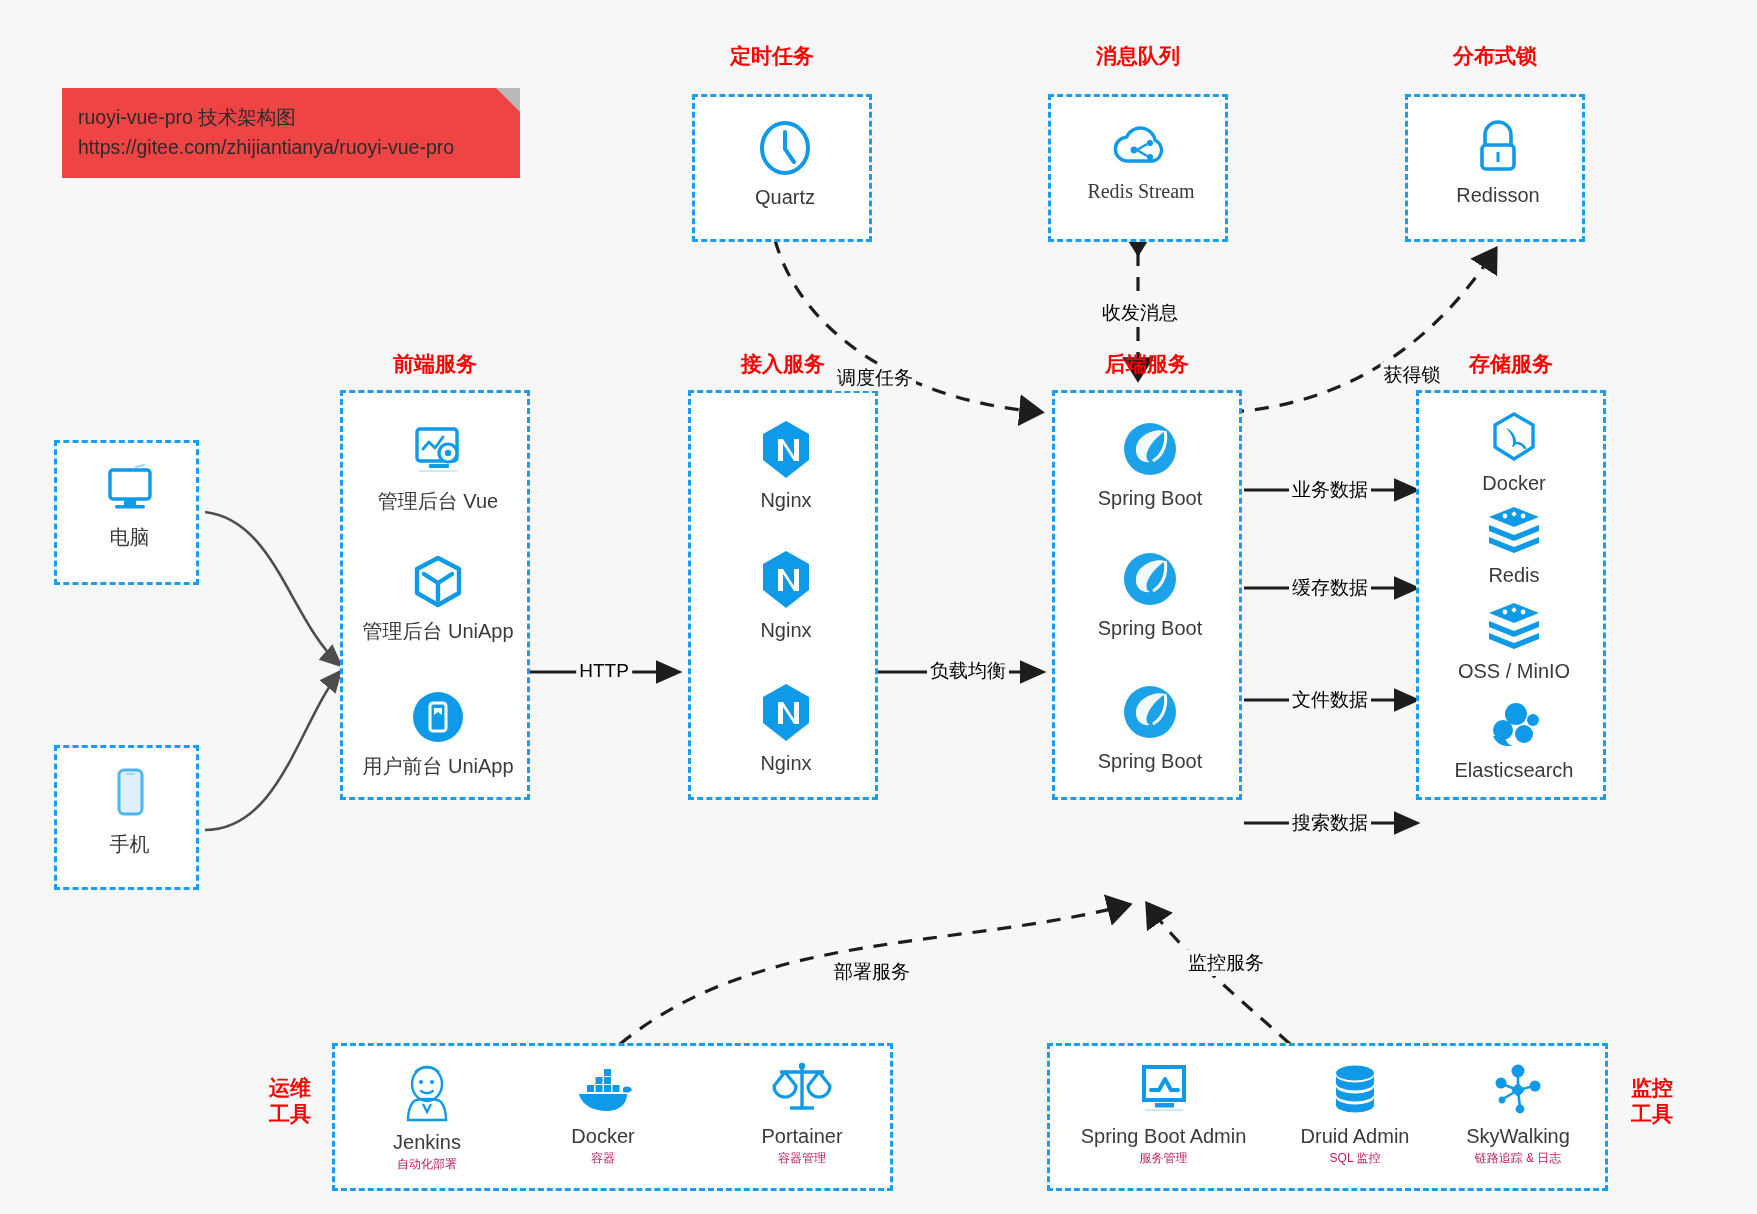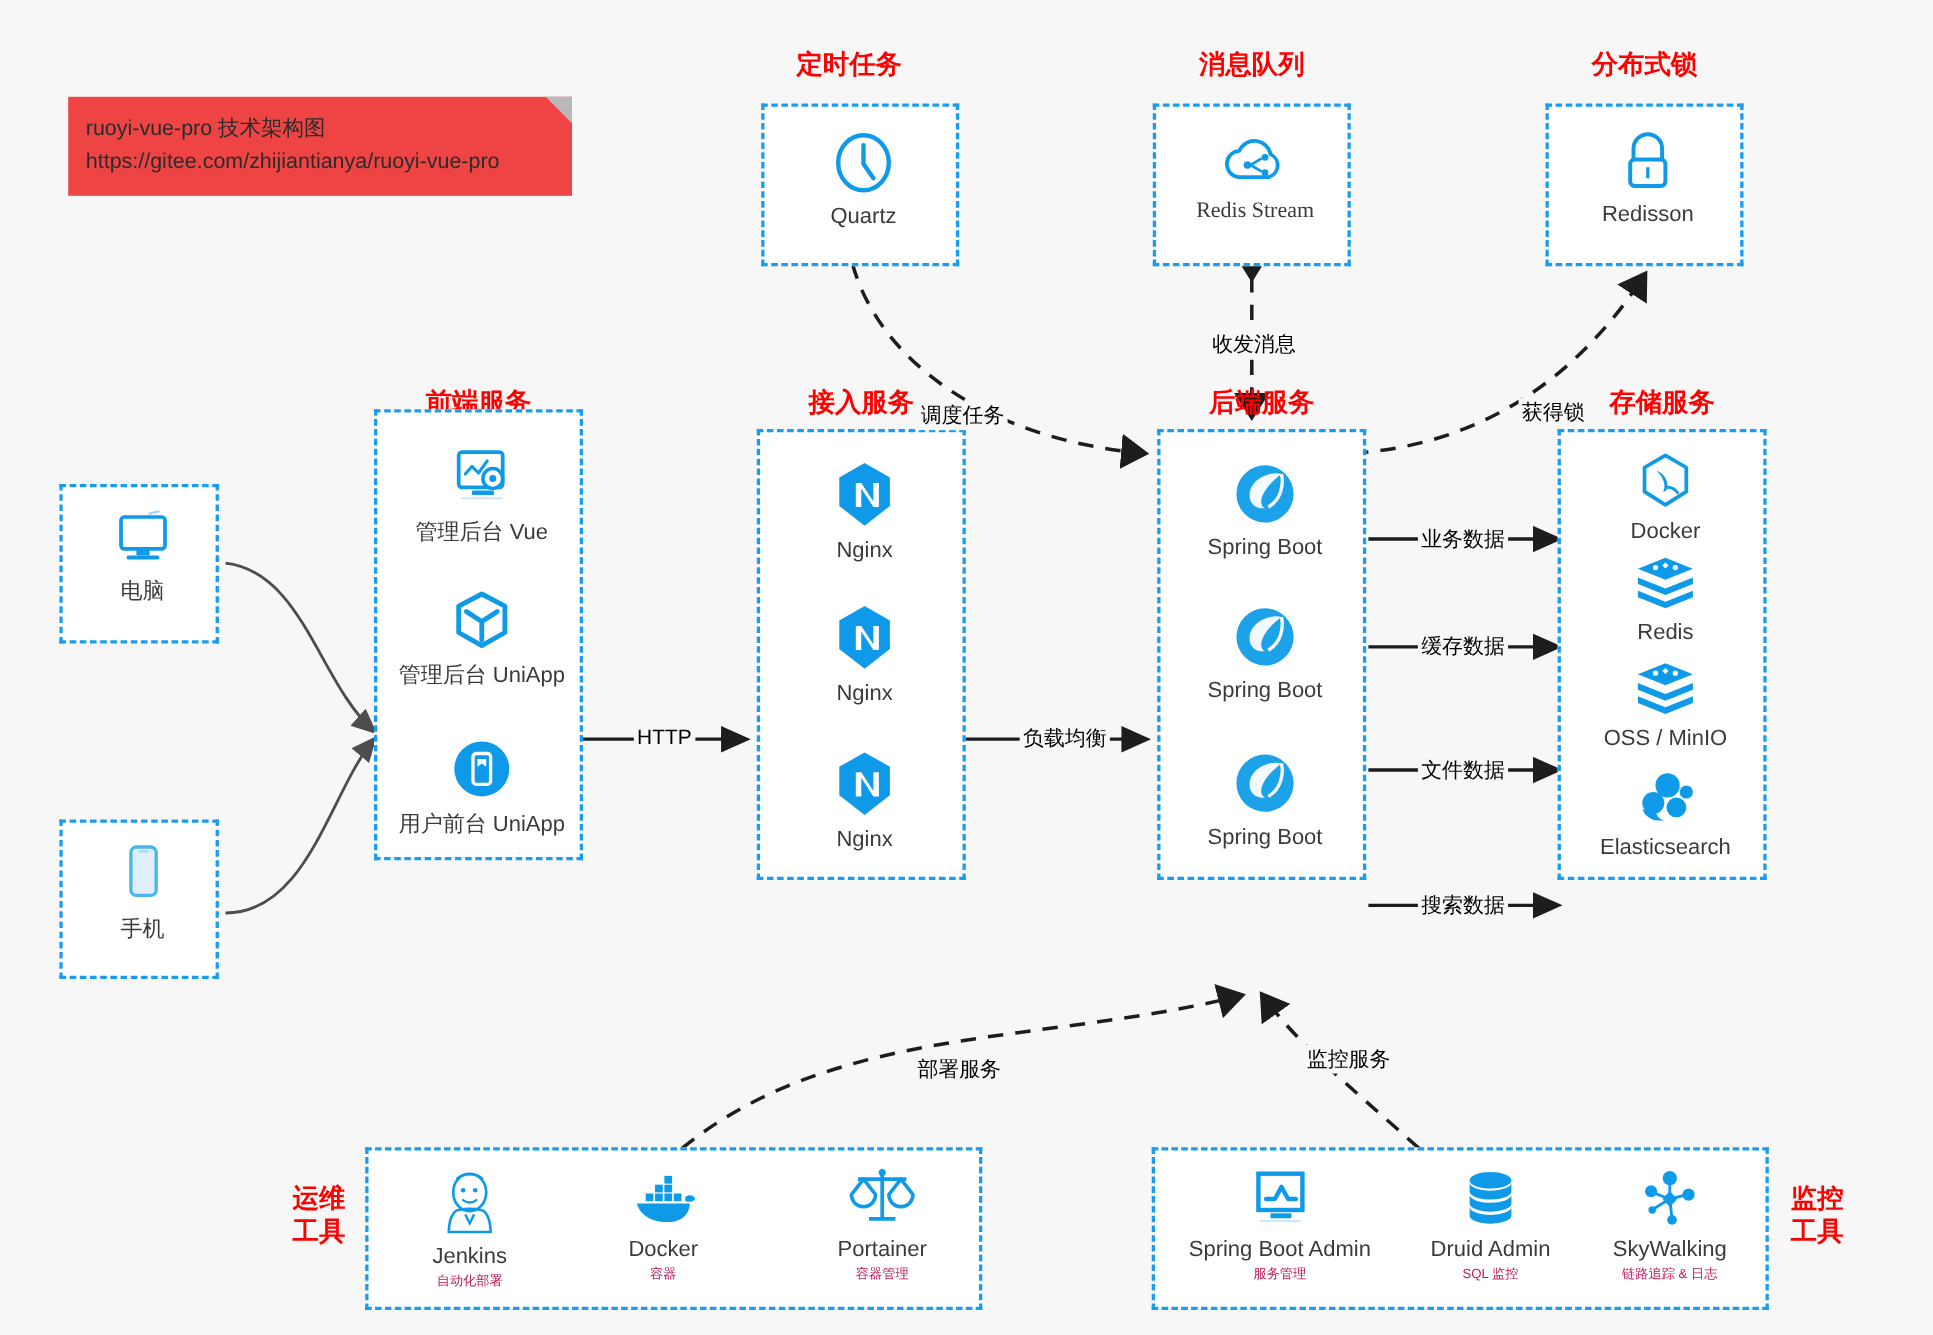--- a/index.html
+++ b/index.html
@@ -51,21 +51,21 @@
   .group {
     position: absolute;
     box-sizing: border-box;
     border: 3px dashed #1a9cf0;
     background: #ffffff;
   }
   .group-title {
     position: absolute;
     color: #ff0000;
     font-weight: bold;
-    font-size: 24px;
+    font-size: 21px;
     white-space: nowrap;
     text-align: center;
   }
   .group-title.side {
     line-height: 1.25;
     text-align: center;
   }
 
   
   .cell {
@@ -214,21 +214,21 @@
         <svg width="46" height="58" viewBox="0 0 46 58">
           <rect x="12" y="4" width="23" height="44" rx="5" fill="#dff0fb" stroke="#49b5f2" stroke-width="3"></rect>
           <rect x="19" y="7" width="9" height="2" rx="1" fill="#9fd8f7"></rect>
         </svg>
       </span>
       <span class="lbl">手机</span>
     </div>
   </div>
 
   <div class="group-title" style="left:340px; top:350px; width:190px;">前端服务</div>
-  <div class="group" style="left:340px; top:372px; width:190px; height:410px;">
+  <div class="group" style="left:340px; top:390px; width:190px; height:410px;">
     <div class="cell" style="left:0; top:30px; width:190px;">
       <span class="icon">
         <svg width="62" height="58" viewBox="0 0 62 58">
           <rect x="10" y="6" width="40" height="32" rx="3" fill="none" stroke="#0e9ae8" stroke-width="3.4"></rect>
           <path d="M16,26 L22,19 L28,25 L36,14" fill="none" stroke="#0e9ae8" stroke-width="2.8" stroke-linecap="round" stroke-linejoin="round"></path>
           <circle cx="41" cy="30" r="9" fill="#ffffff" stroke="#0e9ae8" stroke-width="3.2"></circle>
           <circle cx="41" cy="30" r="3.2" fill="#0e9ae8"></circle>
           <rect x="22" y="41" width="20" height="4" rx="1" fill="#0e9ae8"></rect>
           <rect x="12" y="47" width="38" height="2" fill="#cfe9fa"></rect>
         </svg>

